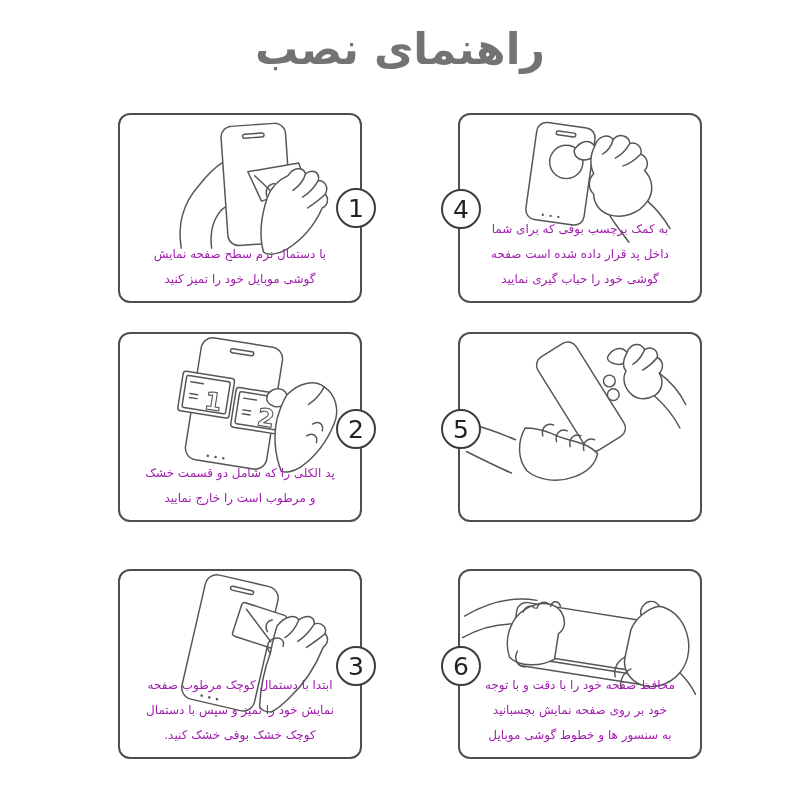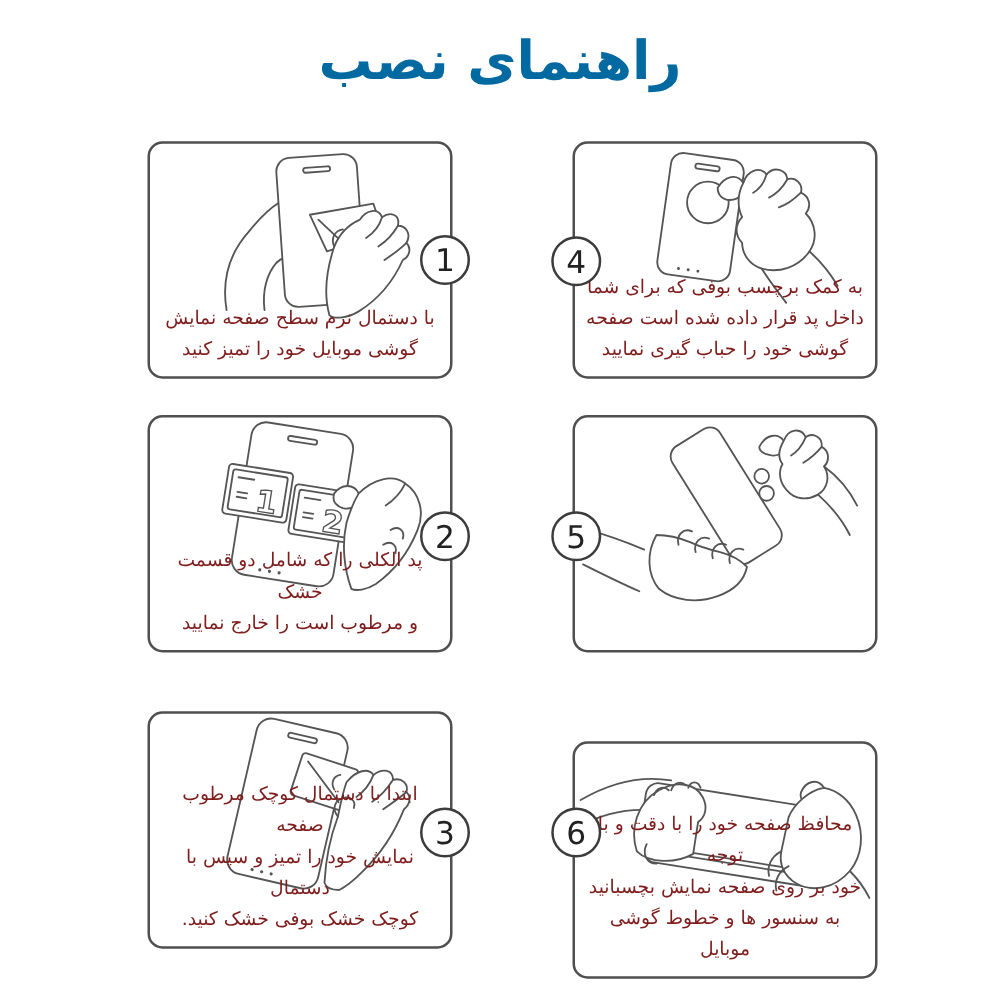--- a/index.html
+++ b/index.html
@@ -2,39 +2,39 @@
 <html lang="fa"><head>
 <meta charset="utf-8">
 <style>
   html,body{margin:0;padding:0;}
   body{
     width:800px;height:800px;position:relative;background:#ffffff;overflow:hidden;
     font-family:"DejaVu Sans",sans-serif;
   }
   .title{
     position:absolute;top:24px;left:0;right:0;text-align:center;direction:rtl;
-    font-size:43px;font-weight:700;color:#0369a1;letter-spacing:0;
+    font-size:43px;font-weight:700;color:#737373;letter-spacing:0;
   }
   .step-box{
     position:absolute;width:244px;height:190px;background:#ffffff;
     border:2px solid #4f4f4f;border-radius:12px;box-sizing:border-box;
   }
   .illus{position:absolute;left:0;top:0;width:100%;height:100%;}
   .illus path,.illus rect,.illus circle,.illus polygon,.illus line{
     stroke:#555555;stroke-width:1.5;fill:none;stroke-linecap:round;stroke-linejoin:round;
   }
   .illus .w{fill:#ffffff;}
   .illus .dot{fill:#555555;stroke:none;}
   .illus text.num{
     fill:#ffffff;stroke:#555555;stroke-width:1.1;
     font-family:"DejaVu Sans",sans-serif;font-size:25px;font-weight:bold;
   }
   .caption{
     position:absolute;left:6px;right:6px;bottom:9px;direction:rtl;text-align:center;
-    font-size:15px;line-height:25px;color:#7f1d1d;
+    font-size:12px;line-height:25px;color:#a21caf;
   }
   .num-circle{
     position:absolute;width:40px;height:40px;border-radius:50%;
     border:2.5px solid #3c3c3c;background:#ffffff;box-sizing:border-box;
     display:flex;align-items:center;justify-content:center;
     font-size:25px;color:#222222;z-index:5;
   }
 </style>
 </head>
 <body>
@@ -197,21 +197,21 @@
       <path d="M126,119 C124,111 130,105 137,108"></path>
       <path d="M10,92 C26,96 42,102 56,108"></path>
       <path d="M6,120 C22,128 38,136 52,142"></path>
     </g>
   </svg>
 </section>
 <div class="num-circle" style="left:441px;top:409px;">
   <span>5</span>
 </div>
 
-<section class="step-box" style="left:458px;top:569px;margin-top:24px;">
+<section class="step-box" style="left:458px;top:569px;">
   <svg class="illus" viewBox="0 0 244 190">
     <g transform="rotate(9 128 102)">
       <rect class="w" x="58" y="98" width="142" height="9" rx="4.5"></rect>
     </g>
     <g transform="rotate(9 128 68)">
       <rect class="w" x="54" y="42" width="150" height="52" rx="10"></rect>
       <path d="M63,54 L63,68"></path>
     </g>
     <g>
       <path d="M4,46 C28,32 54,26 78,30"></path>

